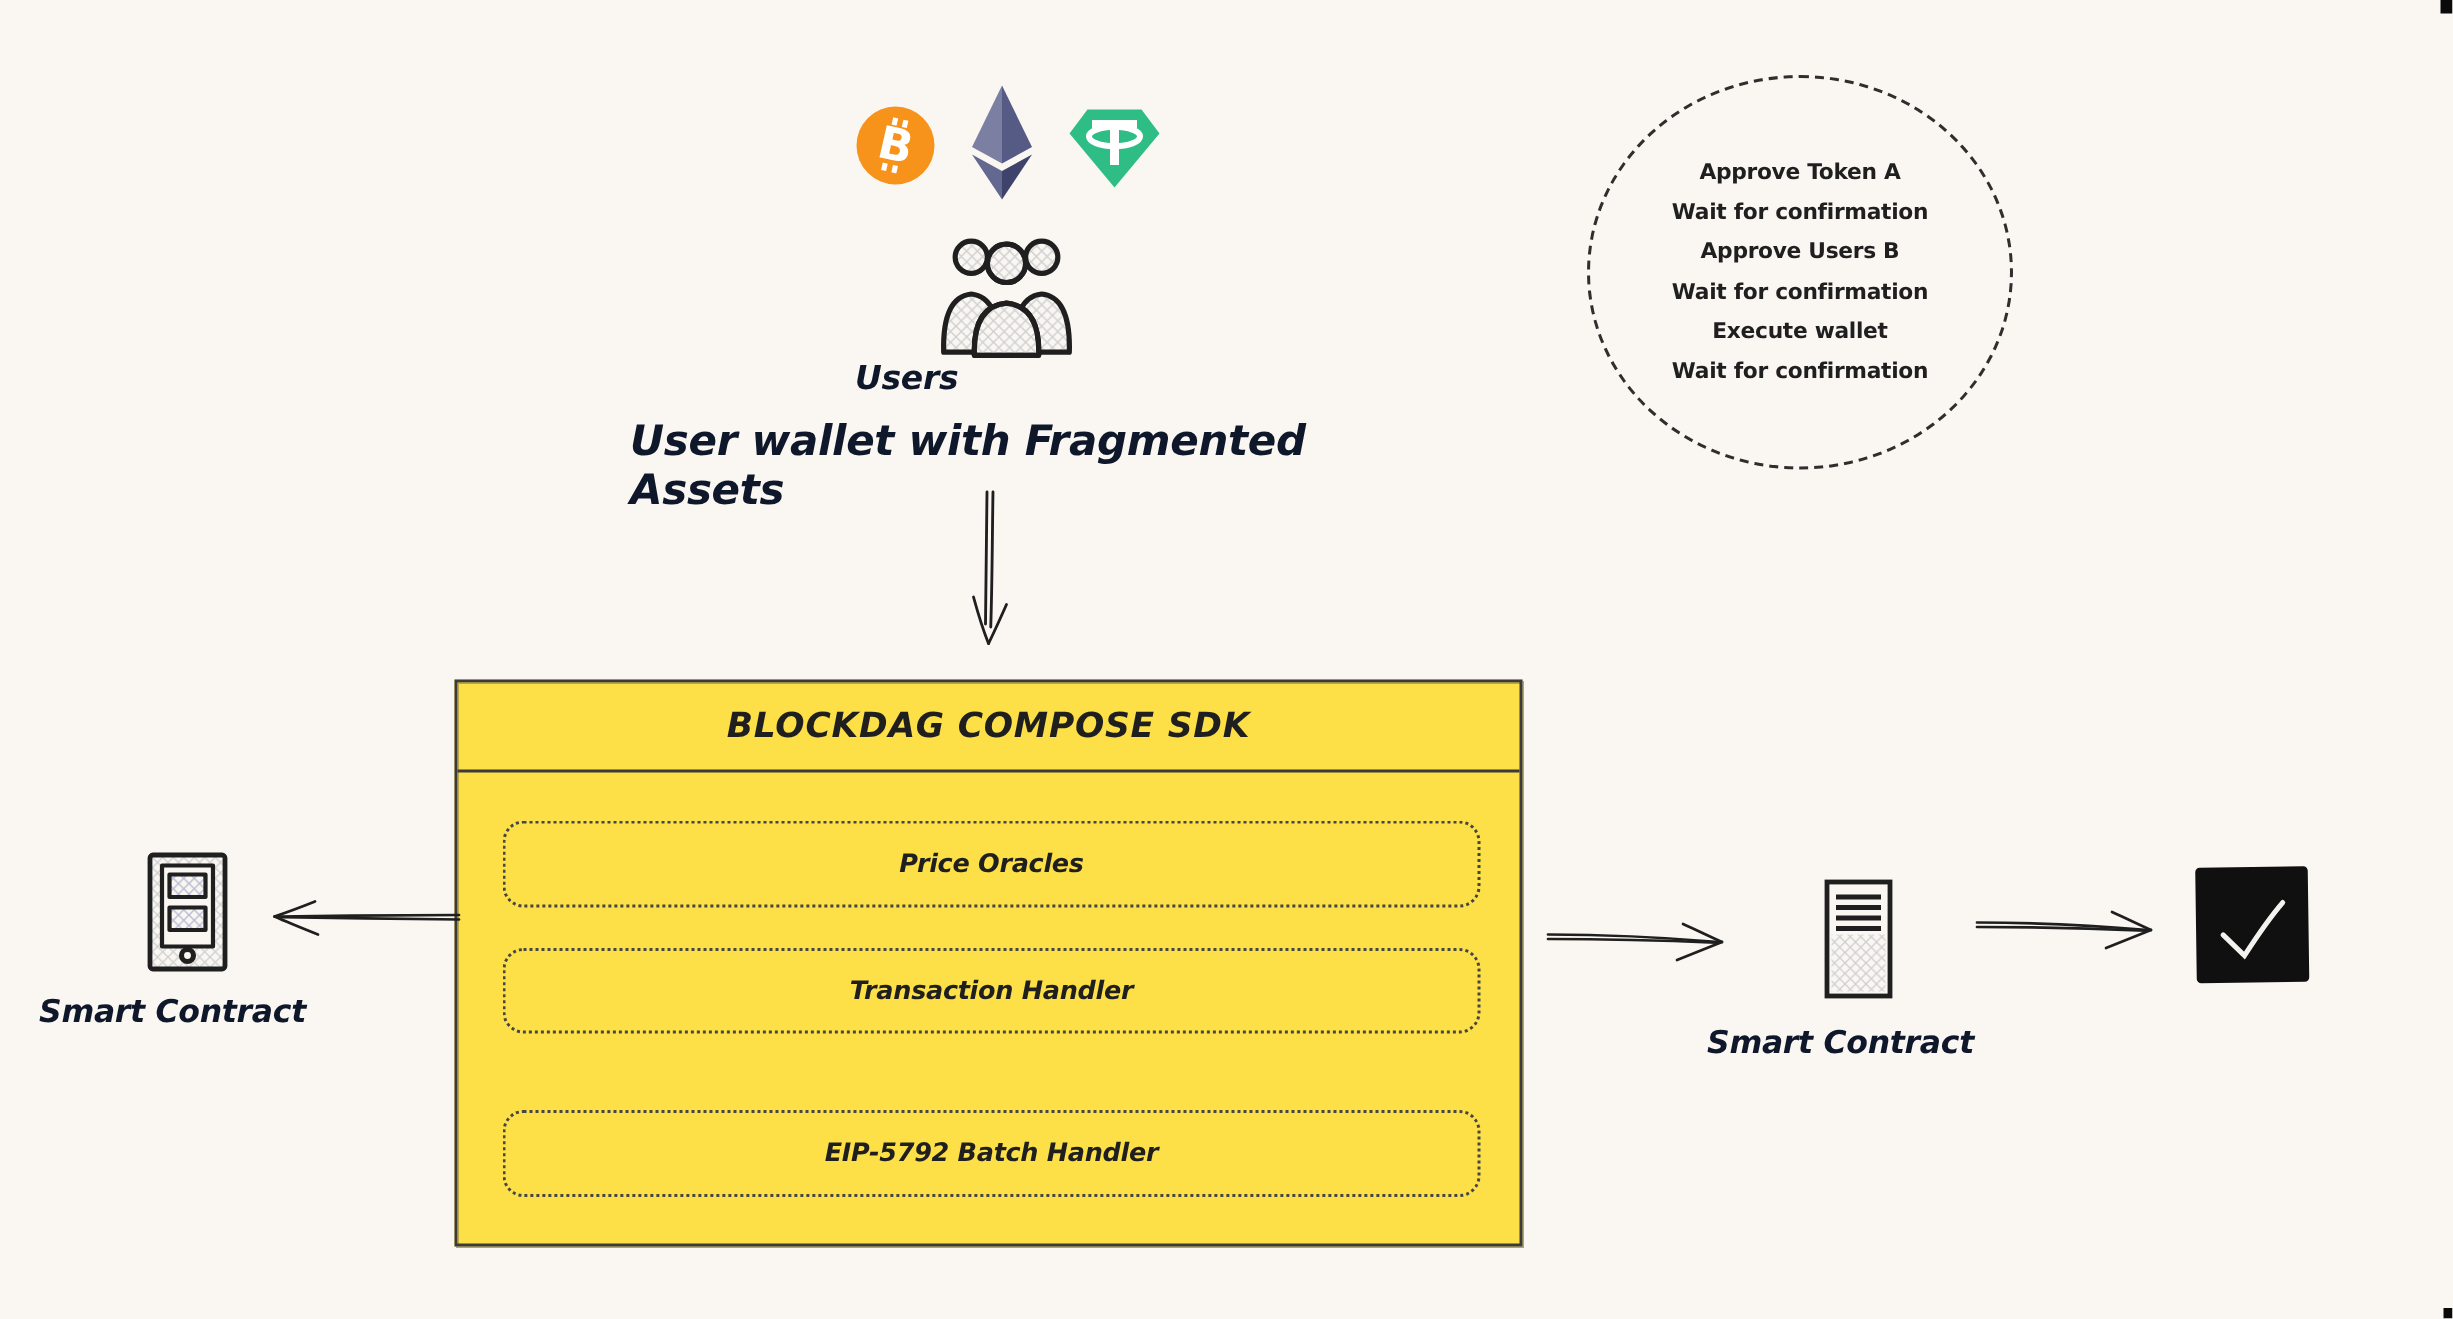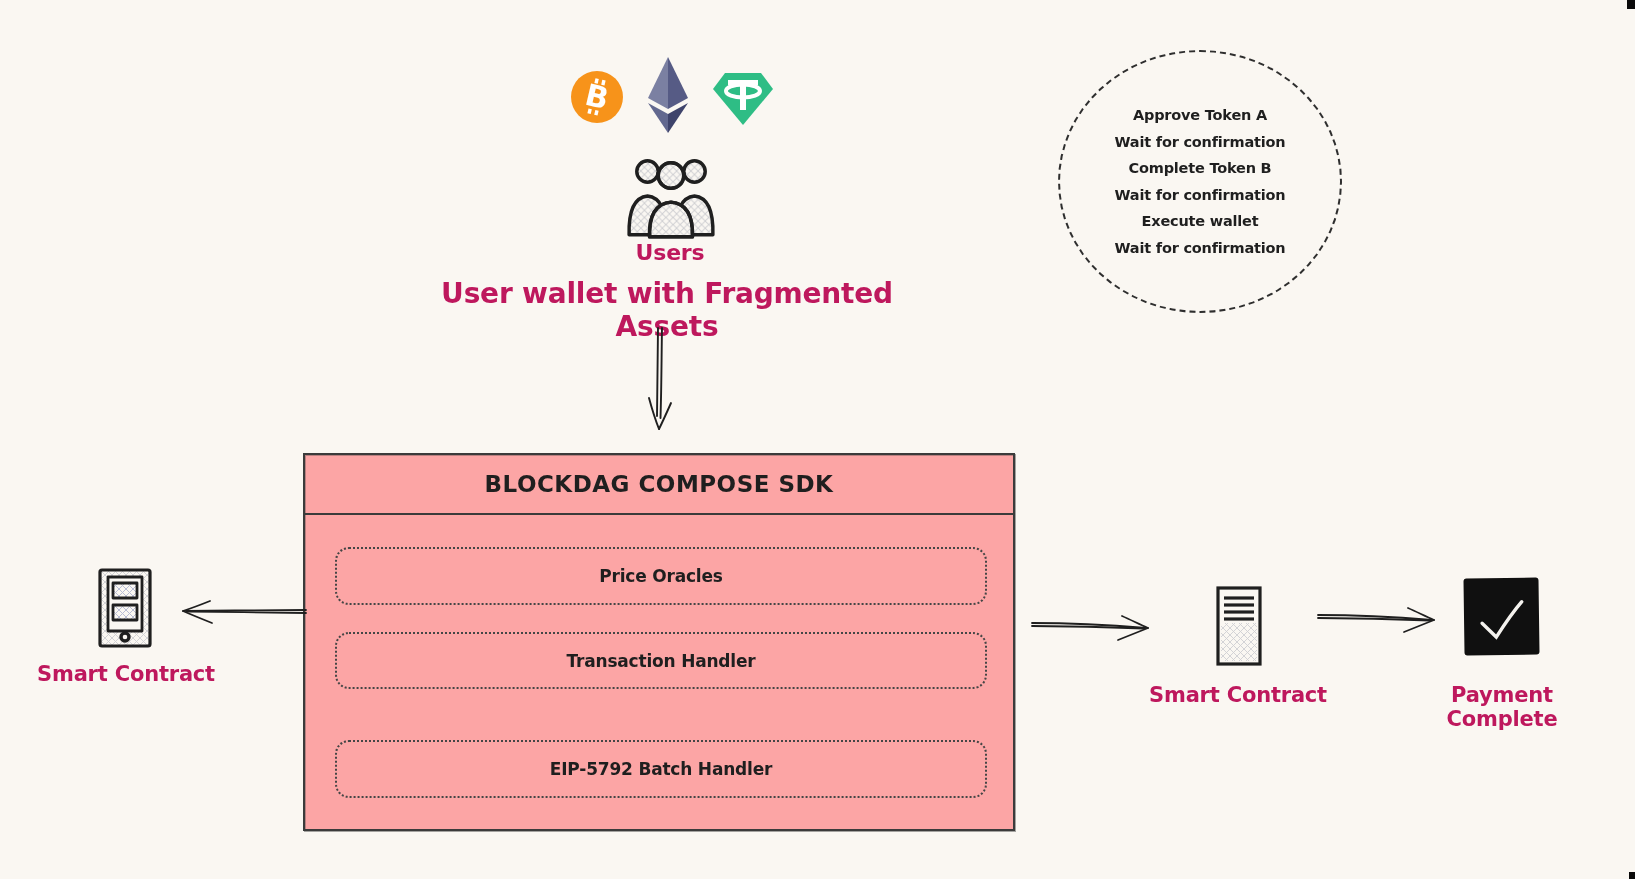--- a/index.html
+++ b/index.html
@@ -6,21 +6,21 @@
   html,body { width:1635px; height:879px; }
   body {
     font-family:"DejaVu Sans", sans-serif;
     background:#faf7f2;
     color:#1f1f1f;
     overflow:hidden;
   }
   .canvas { position:relative; width:1635px; height:879px; background:#faf7f2; }
 
   .abs { position:absolute; }
-  .lbl { text-align:center; color:#be185d; letter-spacing:-0.2px; }
+  .lbl { text-align:left; color:#0f172a; letter-spacing:-0.2px;font-style:italic; }
 
   
   .corner-tr { left:1627px; top:0; width:8px; height:9px; background:#0a0a0a; }
   .corner-br { left:1629px; top:872px; width:6px; height:7px; background:#0a0a0a; }
 
   
   .btc { left:570px; top:70px; width:54px; height:54px; }
   .eth { left:645px; top:56px; width:46px; height:78px; }
   .usdt { left:712px; top:72px; width:62px; height:54px; }
 
@@ -37,22 +37,23 @@
     display:flex; flex-direction:column; justify-content:center; align-items:center;
   }
   .loop-circle .step {
     font-size:14.5px; line-height:26.5px; font-weight:bold;
     letter-spacing:-0.2px; white-space:nowrap;
   }
 
   
   .sdk-box {
     left:303px; top:453px; width:712px; height:378px;
-    border:2.5px solid #3b3b3b; background:#fca5a5;
+    border:2.5px solid #3b3b3b; background:#fde047;
     box-shadow:1px 1px 0 0 rgba(60,60,60,.45), inset 1px 1px 0 0 rgba(60,60,60,.35);
+    font-style:italic;
   }
   .sdk-title {
     position:absolute; left:0; top:0; width:100%; height:60px;
     border-bottom:2.5px solid #3b3b3b;
     display:flex; align-items:center; justify-content:center;
     font-size:23px; font-weight:bold; letter-spacing:0.5px;
   }
   .sdk-module {
     position:absolute; left:30px; width:652px; height:58px;
     border:2.5px dotted #454545; border-radius:14px;
@@ -159,21 +160,21 @@
         <path d="M17 2 C 16.5 30, 16.5 62, 15.5 92"></path>
         <path d="M4 72 C 7 83, 10 93, 14 103"></path>
         <path d="M26 77 C 22 86, 18 95, 14 103"></path>
       </g>
     </svg>
   </div>
 
   <div class="abs loop-circle">
     <div class="step">Approve Token A</div>
     <div class="step">Wait for confirmation</div>
-    <div class="step">Complete Token B</div>
+    <div class="step">Approve Users B</div>
     <div class="step">Wait for confirmation</div>
     <div class="step">Execute wallet</div>
     <div class="step">Wait for confirmation</div>
   </div>
 
   <div class="abs sdk-box">
     <div class="sdk-title">BLOCKDAG COMPOSE SDK</div>
     <div class="sdk-module m1">Price Oracles</div>
     <div class="sdk-module m2">Transaction Handler</div>
     <div class="sdk-module m3">EIP-5792 Batch Handler</div>
@@ -234,15 +235,14 @@
         <path d="M92 6 C 101 10, 109 14, 118 18"></path>
         <path d="M88 30 C 98 26, 108 22, 118 18"></path>
       </g>
     </svg>
   </div>
   <div class="abs pay-square">
     <svg viewBox="0 0 75 77" width="75" height="77">
       <path d="M18 45 C 24 51, 28 55, 32 59 C 40 47, 50 33, 58 24" fill="none" stroke="#f4f2ee" stroke-width="3.4" stroke-linecap="round"></path>
     </svg>
   </div>
-  <div class="abs lbl payment-label">Payment Complete</div>
 
 </div>
 
 </body></html>

